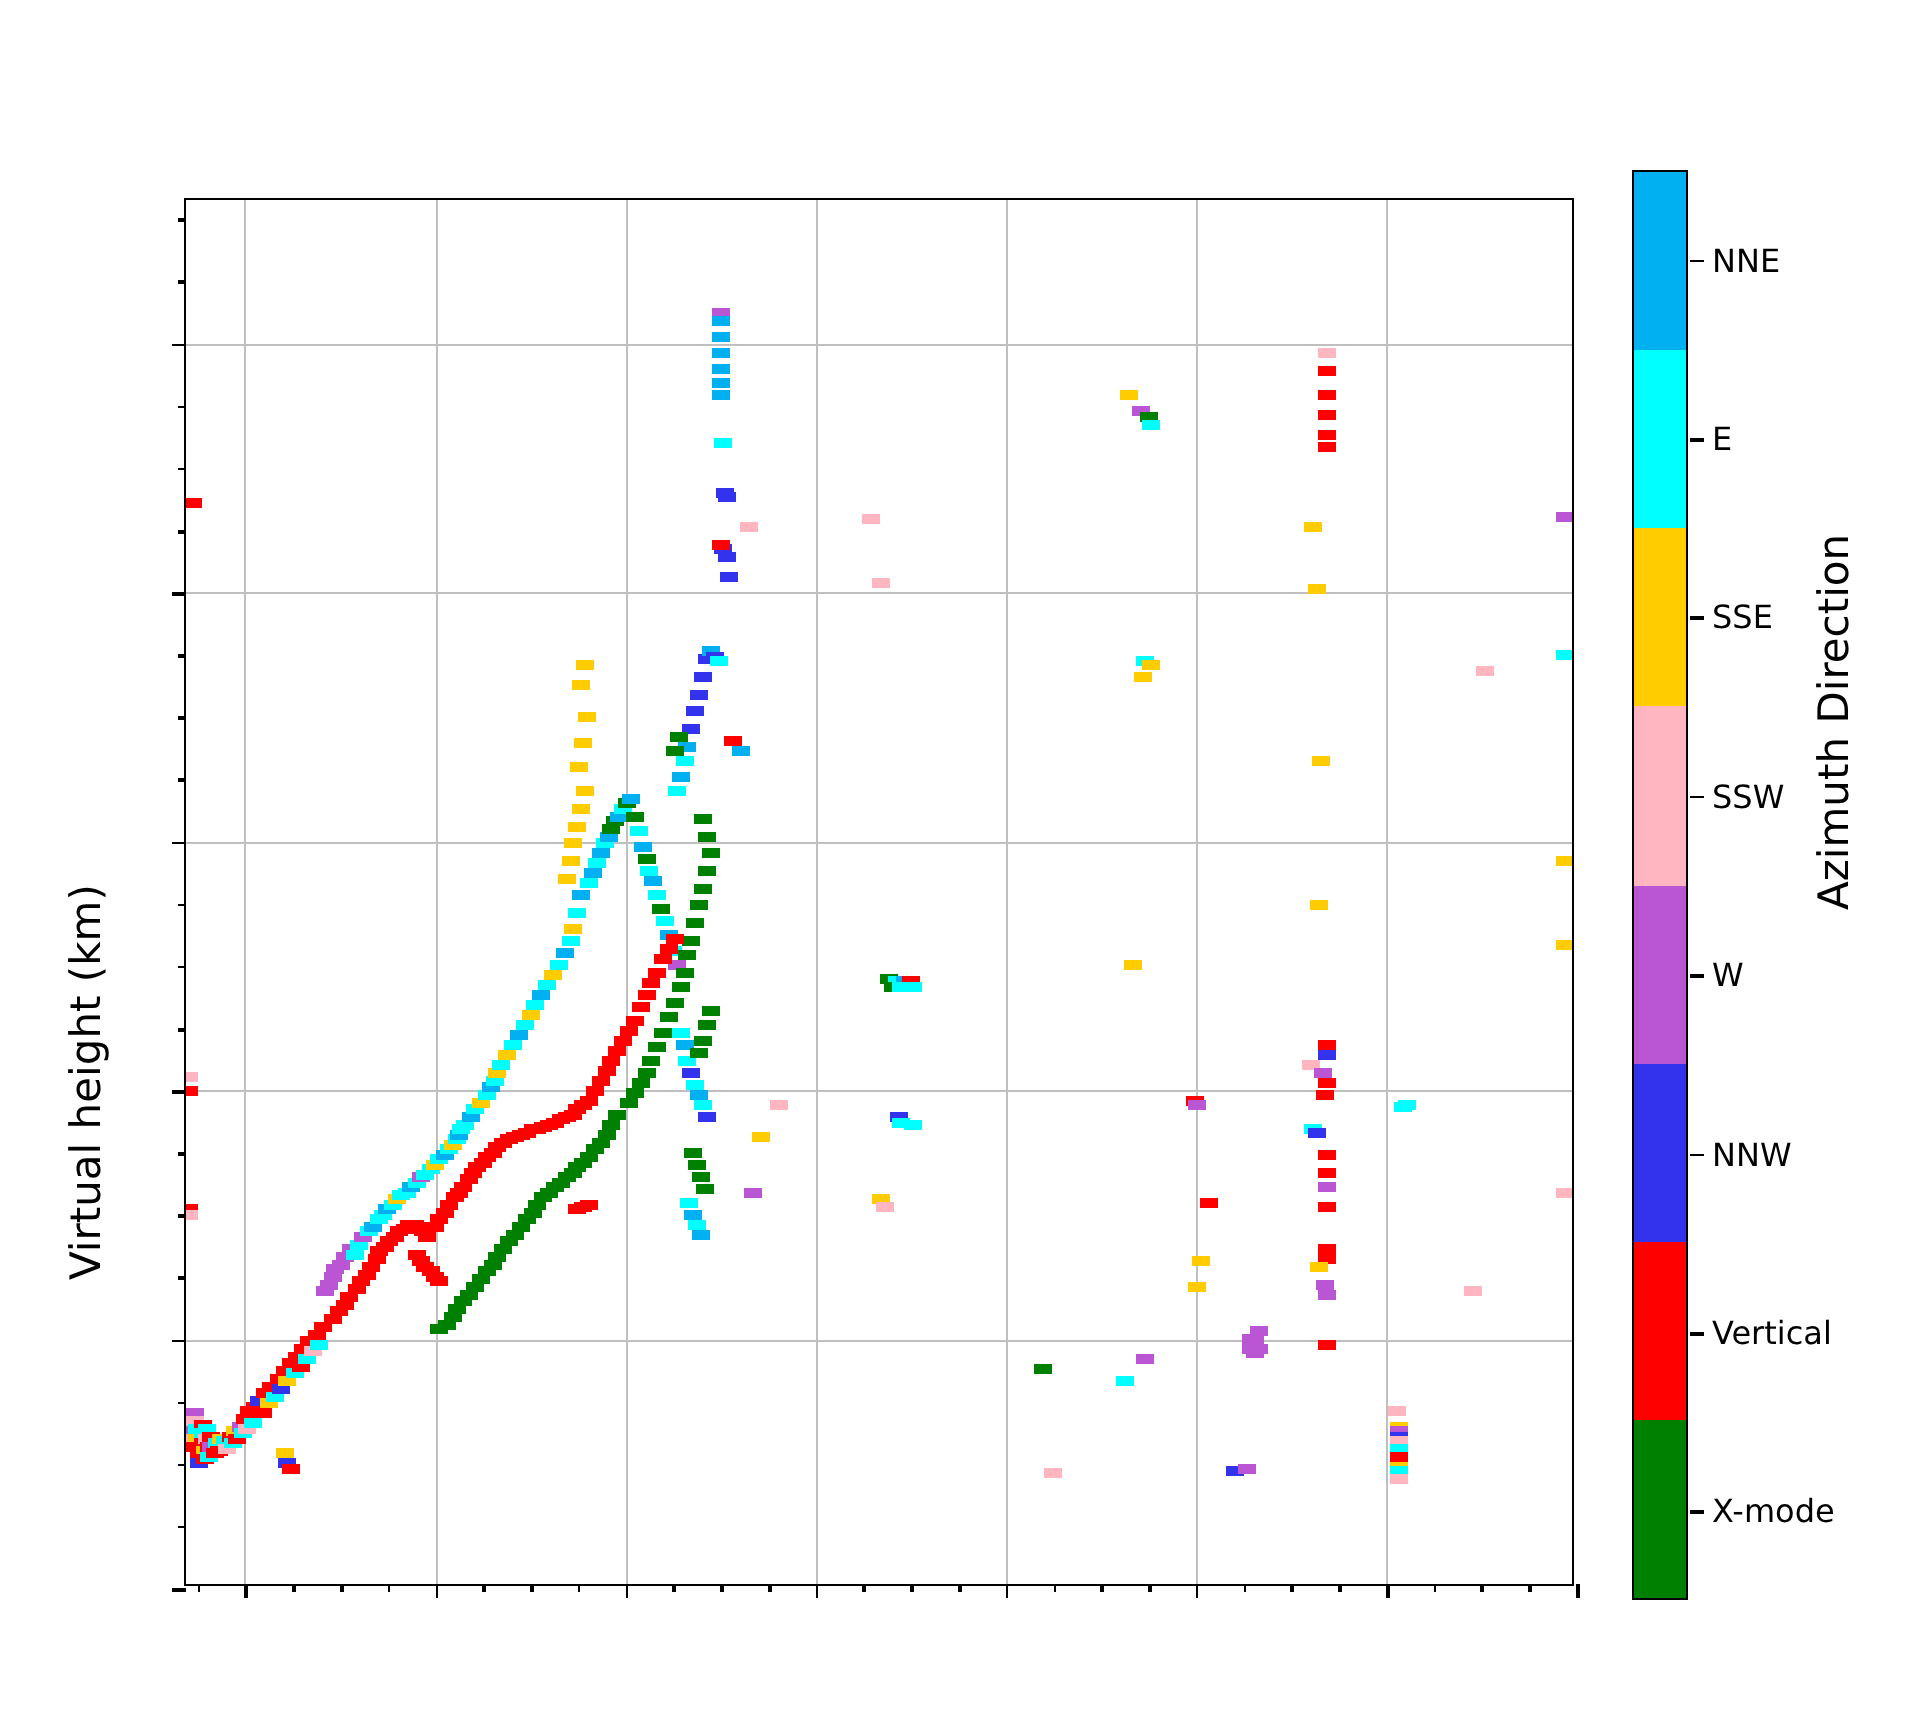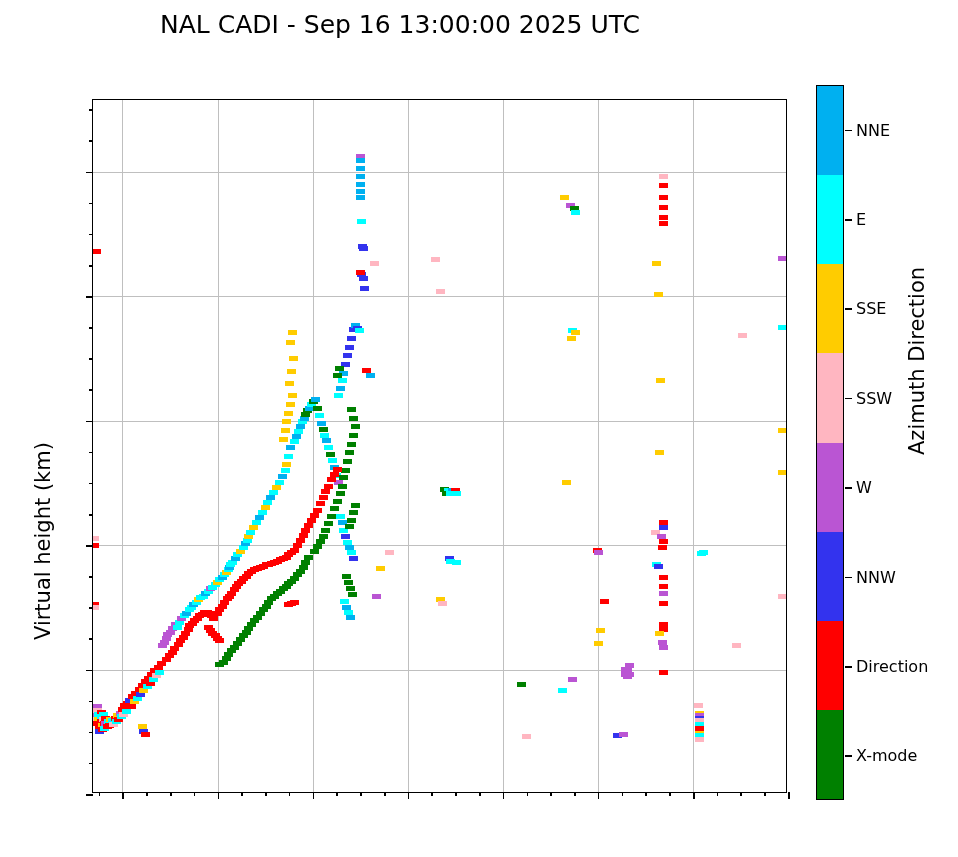--- a/index.html
+++ b/index.html
@@ -48,21 +48,20 @@
     position:absolute;left:905px;top:180px;font-size:21px;color:#000;
     transform-origin:left top;transform:rotate(-90deg) translate(-275px,0);
     white-space:nowrap;
   }
 </style>
 </head>
 <body>
 
 <div id="root">
 
-  <div id="title">NAL CADI - Sep 16 13:00:00 2025 UTC</div>
 
   <div id="plot">
     <div id="grid">
         <div class="gx" style="left: 29.4733px;"></div>
         <div class="gx" style="left: 124.549px;"></div>
         <div class="gx" style="left: 219.624px;"></div>
         <div class="gx" style="left: 314.699px;"></div>
         <div class="gx" style="left: 409.774px;"></div>
         <div class="gx" style="left: 504.85px;"></div>
         <div class="gx" style="left: 599.925px;"></div>
@@ -577,16 +576,16 @@
     <div class="cblabel" style="top: 219.062px;">E</div>
     <div class="cbtick" style="top: 308.438px;"></div>
     <div class="cblabel" style="top: 308.438px;">SSE</div>
     <div class="cbtick" style="top: 397.812px;"></div>
     <div class="cblabel" style="top: 397.812px;">SSW</div>
     <div class="cbtick" style="top: 487.188px;"></div>
     <div class="cblabel" style="top: 487.188px;">W</div>
     <div class="cbtick" style="top: 576.562px;"></div>
     <div class="cblabel" style="top: 576.562px;">NNW</div>
     <div class="cbtick" style="top: 665.938px;"></div>
-    <div class="cblabel" style="top: 665.938px;">Direction</div>
+    <div class="cblabel" style="top: 665.938px;">Vertical</div>
     <div class="cbtick" style="top: 755.312px;"></div>
     <div class="cblabel" style="top: 755.312px;">X-mode</div>
   </div>
 
 </body></html>

